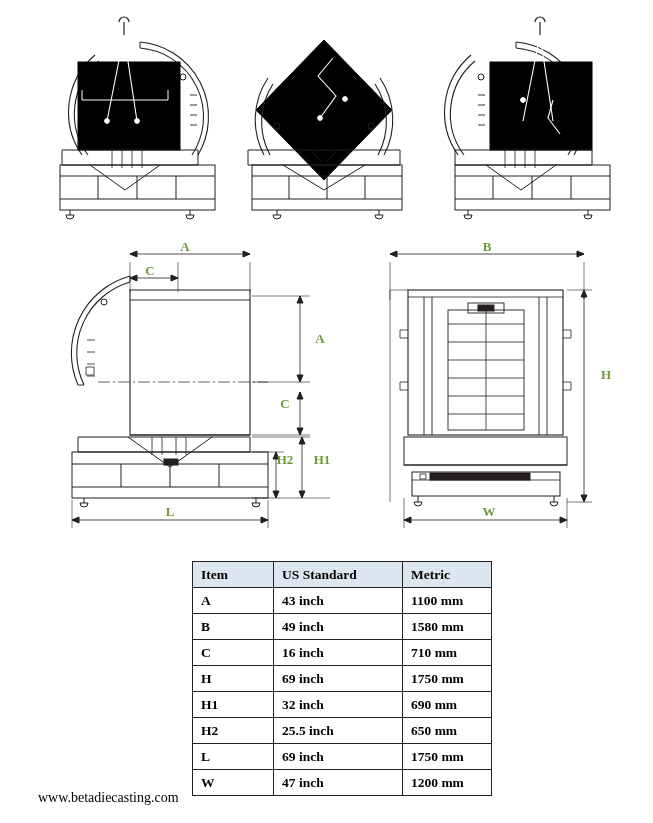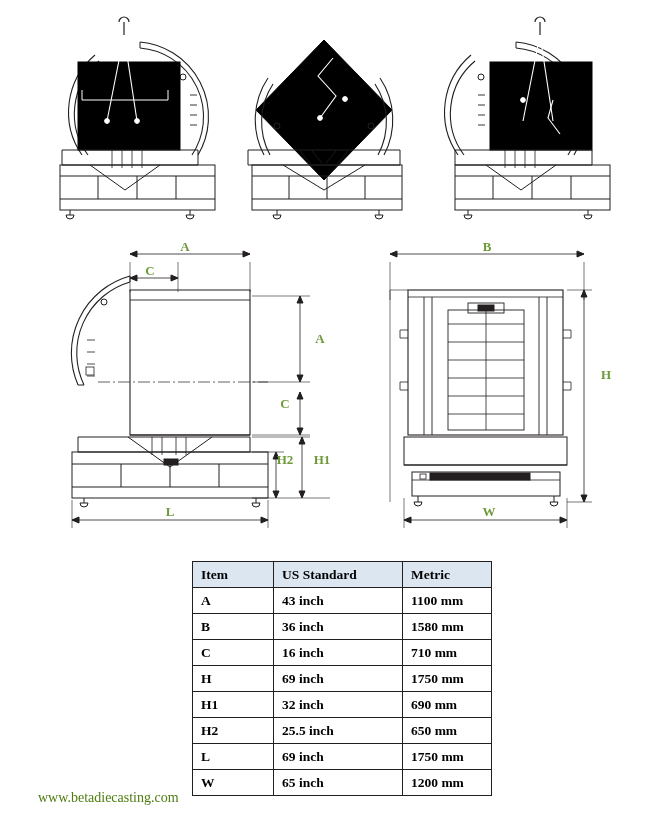--- a/index.html
+++ b/index.html
@@ -66,21 +66,21 @@
   }
   table.spec tbody td.us {
     width: 112px;
   }
   .footer {
     position: absolute;
     left: 38px;
     top: 790px;
     font-family: "Liberation Serif", serif;
     font-size: 14px;
-    color: #4d7c0f;
+    color: #000000;
   }
 </style>
 </head>
 <body>
 
 <div class="sheet">
 
   <svg class="drawing" viewBox="0 0 653 560">
     <g stroke="#231f20" fill="none" stroke-width="1" stroke-linecap="butt">
 
@@ -328,21 +328,21 @@
         </tr>
       </thead>
       <tbody>
         <tr>
           <td class="item">A</td>
           <td class="us">43 inch</td>
           <td class="metric">1100 mm</td>
         </tr>
         <tr>
           <td class="item">B</td>
-          <td class="us">36  inch</td>
+          <td class="us">49  inch</td>
           <td class="metric">1580 mm</td>
         </tr>
         <tr>
           <td class="item">C</td>
           <td class="us">16  inch</td>
           <td class="metric">710 mm</td>
         </tr>
         <tr>
           <td class="item">H</td>
           <td class="us">69 inch</td>
@@ -358,21 +358,21 @@
           <td class="us">25.5 inch</td>
           <td class="metric">650 mm</td>
         </tr>
         <tr>
           <td class="item">L</td>
           <td class="us">69 inch</td>
           <td class="metric">1750 mm</td>
         </tr>
         <tr>
           <td class="item">W</td>
-          <td class="us">65 inch</td>
+          <td class="us">47 inch</td>
           <td class="metric">1200 mm</td>
         </tr>
       </tbody>
     </table>
   </div>
 
   <div class="footer">www.betadiecasting.com</div>
 
 </div>
 

